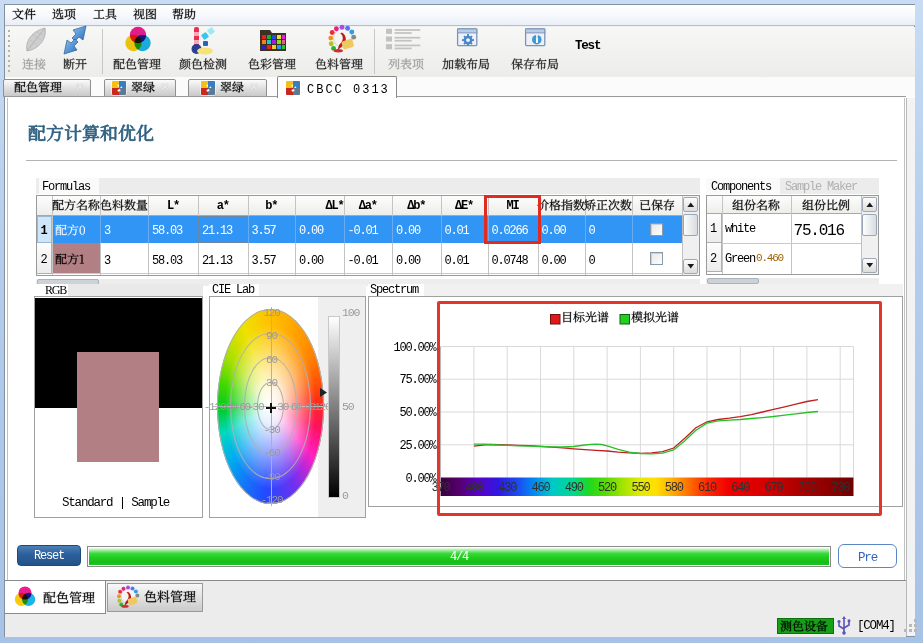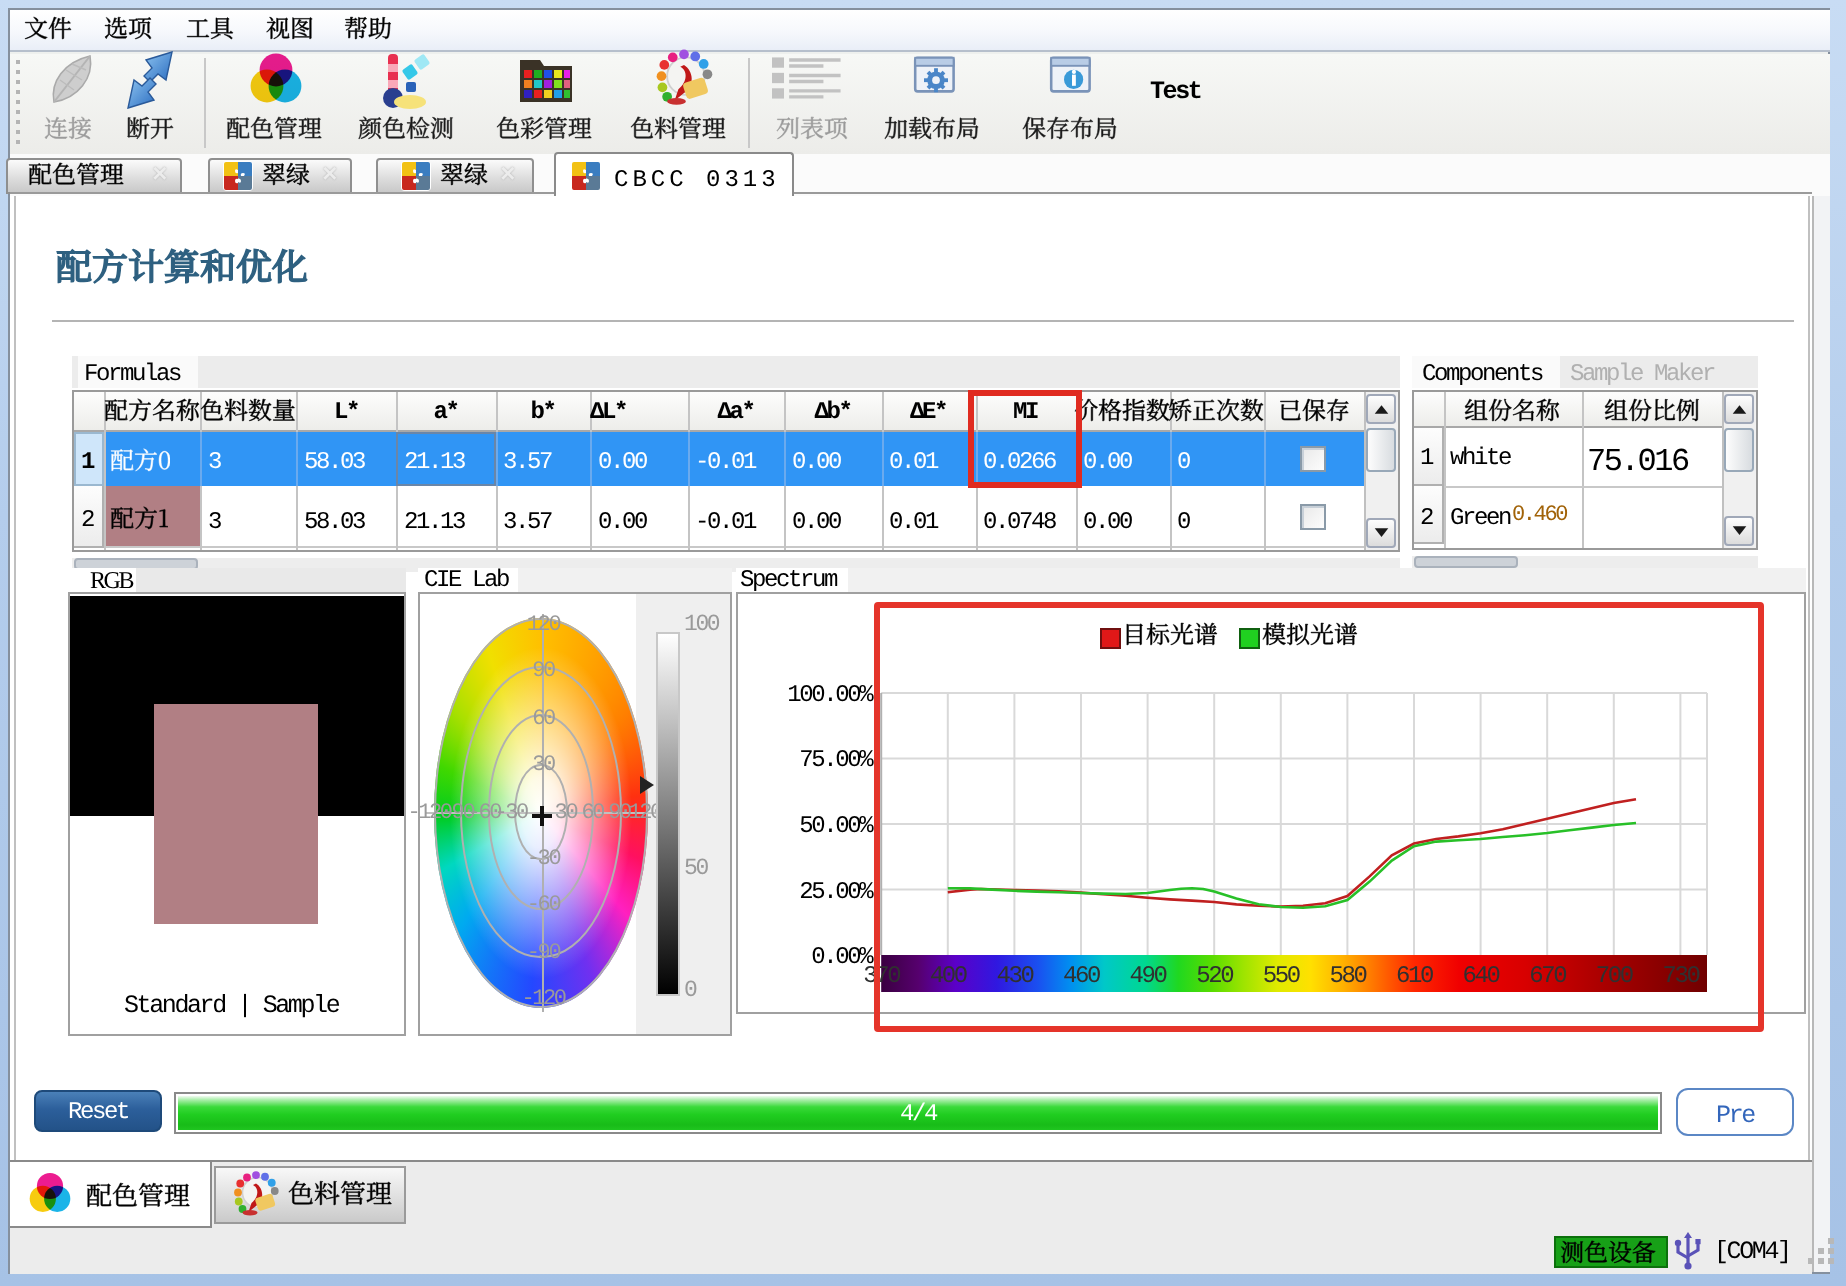--- a/index.html
+++ b/index.html
@@ -253,21 +253,21 @@
 <div style="left:631.5px;top:216px;width:1px;height:27px;background:#6aaaee;"></div>
 <svg style="left:51.75px;top:199px;" width="48.0" height="13.4" viewBox="0 0 4000 1120">
     <path d="M570 384V855C570 909 589 925 668 925H778C937 925 971 913 971 883C971 871 965 863 944 855L941 697H927C915 764 903 831 896 849C891 859 888 863 876 864C862 865 827 866 778 866H679C639 866 633 860 633 840V414H833V502H843C863 502 895 487 896 481V154C919 150 938 141 945 132L860 66L822 109H560L568 138H833V384H645L570 352ZM303 139V279H243V139ZM68 279V953H79C106 953 127 938 127 930V864H428V936H437C459 936 488 920 489 913V319C508 316 525 308 531 300L454 240L419 279H358V139H512C526 139 536 134 539 123C506 94 454 53 454 53L409 111H40L48 139H189V279H132L68 247ZM428 699V835H127V699ZM428 669H127V590L138 603C235 531 243 423 243 351V309H303V504C303 535 310 550 350 550H378C400 550 416 549 428 546ZM428 498H423C419 500 413 501 409 501C406 501 403 501 400 501C396 501 389 501 383 501H364C355 501 353 498 353 488V309H428ZM127 585V309H194V351C194 421 190 510 127 585ZM1411 34 1400 42C1448 84 1505 156 1517 214C1590 265 1643 107 1411 34ZM1865 180 1814 243H1045L1053 273H1354C1345 561 1289 781 1064 951L1073 962C1288 847 1375 683 1412 470H1726C1715 676 1692 833 1660 862C1648 872 1639 874 1619 874C1596 874 1513 866 1465 862L1464 880C1506 886 1555 897 1571 909C1587 919 1592 938 1591 957C1638 957 1677 944 1705 919C1753 873 1780 707 1791 478C1812 476 1825 471 1832 463L1756 399L1716 440H1416C1424 387 1429 332 1433 273H1931C1945 273 1954 268 1957 257C1922 224 1865 180 1865 180ZM2518 75 2412 41C2340 195 2195 375 2056 478L2067 490C2155 441 2241 369 2316 292C2361 337 2410 401 2423 453C2490 501 2542 365 2332 276C2355 251 2377 226 2397 201H2732C2601 420 2341 602 2038 701L2047 719C2146 694 2238 661 2322 623V959H2333C2366 959 2388 942 2388 937V881H2811V955H2821C2844 955 2877 939 2878 932V622C2898 618 2914 611 2921 602L2838 538L2800 580H2408C2584 484 2721 358 2814 213C2841 212 2853 210 2861 201L2787 128L2737 171H2420C2442 142 2462 114 2479 86C2505 90 2513 86 2518 75ZM2388 610H2811V852H2388ZM3754 328 3654 317V857C3654 872 3649 877 3631 877C3611 877 3506 870 3506 870V886C3552 892 3577 899 3592 911C3606 922 3611 939 3614 958C3708 950 3718 917 3718 863V353C3742 351 3751 342 3754 328ZM3613 456 3515 433C3493 585 3444 732 3386 830L3401 840C3479 755 3540 623 3577 477C3598 476 3610 468 3613 456ZM3791 439 3775 444C3822 545 3881 697 3885 809C3956 880 4007 684 3791 439ZM3642 70 3542 43C3513 188 3461 339 3408 438L3423 447C3466 397 3505 332 3539 260H3857C3845 306 3826 366 3812 405L3825 412C3861 375 3909 313 3933 271C3952 270 3964 268 3972 261L3895 188L3852 230H3552C3572 185 3590 138 3605 90C3627 90 3638 82 3642 70ZM3351 291 3308 348H3281V149C3322 138 3360 126 3391 116C3415 124 3432 124 3441 115L3360 47C3291 89 3153 149 3042 180L3047 196C3102 189 3162 177 3218 164V348H3041L3049 378H3196C3163 519 3106 662 3024 769L3038 782C3114 708 3174 621 3218 523V958H3228C3259 958 3281 942 3281 936V467C3315 508 3350 564 3359 609C3419 656 3471 529 3281 443V378H3406C3420 378 3429 373 3432 362C3401 332 3351 291 3351 291Z" fill="#000" stroke="#000" stroke-width="21"></path>
   </svg>
 <svg style="left:100.0px;top:199px;" width="48.0" height="13.4" viewBox="0 0 4000 1120">
     <path d="M568 183C546 229 513 293 482 334H247L214 320C254 276 291 230 323 183ZM321 36C265 183 149 357 29 454L41 467C86 439 129 404 170 365V822C170 908 228 932 342 932H743C913 932 954 911 954 878C954 863 943 860 908 851L907 696H894C884 746 863 818 849 841C833 868 806 872 737 872H337C272 872 235 864 235 824V607H762V674H772C795 674 827 659 828 652V377C848 373 865 364 872 356L790 293L752 334H505C557 295 613 232 649 191C669 190 681 188 689 182L612 111L569 154H342C359 128 374 102 387 77C412 78 421 74 425 63ZM463 363V578H235V363ZM527 363H762V578H527ZM1396 122C1377 199 1353 288 1334 346L1350 353C1386 305 1425 234 1457 174C1478 174 1489 165 1493 154ZM1066 126 1053 132C1081 183 1112 264 1113 326C1170 383 1235 249 1066 126ZM1511 371 1501 380C1553 412 1615 473 1634 523C1706 564 1743 415 1511 371ZM1535 137 1526 146C1574 181 1633 243 1649 295C1719 337 1760 192 1535 137ZM1461 711 1474 736 1763 674V957H1776C1800 957 1828 942 1828 932V661L1957 633C1969 630 1978 622 1978 611C1945 586 1890 552 1890 552L1854 625L1828 631V84C1853 80 1860 69 1863 55L1763 45V645ZM1235 45V420H1038L1046 449H1205C1171 573 1115 696 1036 789L1049 803C1128 736 1190 654 1235 562V958H1248C1271 958 1298 942 1298 932V533C1346 572 1401 633 1416 684C1486 729 1528 579 1298 516V449H1470C1484 449 1494 445 1496 434C1465 404 1415 365 1415 365L1371 420H1298V84C1323 80 1331 70 1334 55ZM2506 107 2418 72C2399 127 2375 187 2357 224L2373 234C2403 205 2440 162 2470 123C2490 125 2502 117 2506 107ZM2099 83 2087 90C2117 122 2149 177 2154 220C2210 265 2266 149 2099 83ZM2290 532C2319 535 2328 526 2332 515L2238 484C2229 508 2211 545 2191 585H2042L2051 615H2175C2149 663 2121 712 2100 740C2158 752 2232 776 2296 807C2237 865 2157 909 2052 941L2058 957C2181 931 2272 888 2339 830C2371 849 2398 869 2417 891C2469 908 2489 840 2383 785C2423 739 2452 684 2474 621C2496 621 2506 618 2514 609L2447 548L2408 585H2262ZM2409 615C2392 671 2368 721 2334 764C2293 750 2240 737 2173 730C2196 696 2222 654 2245 615ZM2731 68 2624 44C2602 222 2551 403 2490 525L2505 534C2538 494 2567 446 2593 393C2612 506 2641 610 2686 701C2626 796 2538 876 2413 943L2422 957C2552 904 2647 837 2715 755C2763 835 2825 904 2908 958C2918 928 2941 914 2970 910L2973 900C2879 852 2807 787 2751 708C2826 596 2862 460 2880 298H2948C2962 298 2971 293 2974 282C2941 251 2889 209 2889 209L2841 268H2645C2665 212 2681 152 2695 91C2717 90 2728 81 2731 68ZM2634 298H2806C2794 432 2768 550 2715 651C2666 565 2632 466 2609 358ZM2475 196 2433 249H2317V79C2342 75 2351 66 2353 52L2255 42V250L2047 249L2055 279H2225C2182 360 2115 435 2035 491L2045 507C2129 465 2201 412 2255 347V489H2268C2290 489 2317 475 2317 466V316C2364 355 2418 412 2437 457C2504 495 2540 363 2317 295V279H2526C2540 279 2550 274 2552 263C2523 234 2475 196 2475 196ZM3052 389 3061 418H3921C3935 418 3945 413 3947 402C3915 373 3863 333 3863 333L3817 389ZM3714 224V295H3280V224ZM3714 194H3280V126H3714ZM3215 97V368H3225C3251 368 3280 353 3280 347V324H3714V362H3724C3745 362 3778 347 3779 341V138C3799 134 3815 126 3822 119L3741 56L3704 97H3286L3215 65ZM3728 616V692H3529V616ZM3728 586H3529V513H3728ZM3271 616H3465V692H3271ZM3271 586V513H3465V586ZM3126 796 3135 825H3465V907H3051L3060 936H3926C3941 936 3951 931 3953 920C3918 889 3864 846 3864 846L3816 907H3529V825H3861C3874 825 3884 820 3887 809C3856 780 3806 742 3806 742L3762 796H3529V721H3728V750H3738C3759 750 3792 735 3794 729V526C3814 522 3831 514 3837 506L3754 442L3718 483H3277L3206 451V768H3216C3242 768 3271 753 3271 747V721H3465V796Z" fill="#000" stroke="#000" stroke-width="21"></path>
   </svg>
 <div style="left:148px;top:199px;width:50px;text-align:center;font-size:12px;font-weight:bold;color:#000;">L*</div>
 <div style="left:198px;top:199px;width:49.5px;text-align:center;font-size:12px;font-weight:bold;color:#000;">a*</div>
 <div style="left:247.5px;top:199px;width:47.5px;text-align:center;font-size:12px;font-weight:bold;color:#000;">b*</div>
-<div style="left:295px;top:199px;width:48.5px;text-align:left;font-size:12px;font-weight:bold;color:#000;">ΔL*</div>
+<div style="left:295px;top:199px;width:48.5px;text-align:right;font-size:12px;font-weight:bold;color:#000;">ΔL*</div>
 <div style="left:343.5px;top:199px;width:48.5px;text-align:center;font-size:12px;font-weight:bold;color:#000;">Δa*</div>
 <div style="left:392px;top:199px;width:48.5px;text-align:center;font-size:12px;font-weight:bold;color:#000;">Δb*</div>
 <div style="left:440.5px;top:199px;width:47.0px;text-align:center;font-size:12px;font-weight:bold;color:#000;">ΔE*</div>
 <div style="left:487.5px;top:199px;width:50.0px;text-align:center;font-size:12px;font-weight:bold;color:#000;">MI</div>
 <svg style="left:537.0px;top:199px;" width="48.0" height="13.4" viewBox="0 0 4000 1120">
     <path d="M711 381V956H724C749 956 776 942 776 933V418C801 415 810 405 812 392ZM449 383V552C449 692 420 844 253 944L264 958C478 865 515 699 516 554V420C540 417 548 407 550 394ZM631 99C682 241 793 365 919 444C925 419 947 398 974 393L976 379C840 314 712 211 648 86C671 85 682 79 684 69L574 43C537 180 389 365 255 455L263 469C416 388 563 243 631 99ZM258 42C207 234 119 428 34 550L48 561C92 517 133 463 172 403V957H184C210 957 237 941 238 935V341C255 339 265 332 268 323L227 308C263 241 296 168 323 94C346 95 358 86 362 75ZM1341 218 1296 274H1255V77C1280 73 1288 63 1290 48L1192 38V274H1038L1046 304H1176C1151 455 1104 605 1030 722L1045 735C1108 662 1156 579 1192 487V960H1205C1228 960 1255 944 1255 935V413C1288 452 1324 504 1334 546C1396 592 1448 469 1255 389V304H1393C1407 304 1417 299 1419 288C1389 258 1341 218 1341 218ZM1638 76 1539 42C1504 184 1438 317 1369 401L1383 411C1433 371 1478 319 1518 257C1549 314 1586 367 1632 414C1549 495 1444 562 1321 610L1330 626C1377 612 1420 596 1461 578V957H1471C1503 957 1523 943 1523 937V889H1791V949H1801C1831 949 1855 935 1855 930V626C1875 622 1885 617 1892 609L1820 552L1787 592H1535L1481 569C1552 535 1615 495 1668 449C1733 507 1814 555 1914 593C1920 563 1940 546 1967 539L1969 529C1865 502 1779 462 1707 414C1772 351 1822 280 1860 202C1884 201 1896 198 1903 190L1833 124L1789 164H1570C1581 141 1591 118 1600 94C1622 95 1634 86 1638 76ZM1531 235 1555 194H1787C1757 261 1716 324 1664 381C1610 338 1567 289 1531 235ZM1523 859V621H1791V859ZM2519 717H2828V856H2519ZM2519 689V555H2828V689ZM2456 525V959H2466C2494 959 2519 944 2519 937V885H2828V953H2838C2860 953 2892 938 2893 931V567C2913 563 2929 555 2936 547L2855 486L2818 525H2525L2456 494ZM2830 88C2764 139 2635 204 2513 245V80C2532 77 2541 68 2543 56L2450 46V360C2450 415 2471 429 2565 429H2716C2922 429 2958 419 2958 387C2958 374 2951 368 2926 361L2923 261H2911C2900 307 2890 345 2881 358C2876 366 2871 368 2855 369C2837 370 2784 371 2719 371H2571C2519 371 2513 366 2513 349V268C2646 242 2780 194 2865 153C2890 161 2906 160 2914 150ZM2027 567 2061 651C2070 647 2079 638 2082 626L2195 572V856C2195 871 2190 875 2173 875C2155 875 2066 869 2066 869V885C2105 890 2128 897 2142 908C2154 919 2159 936 2162 957C2248 947 2258 915 2258 861V540L2416 459L2411 444L2258 496V300H2393C2406 300 2416 295 2418 284C2390 254 2342 214 2342 214L2300 271H2258V80C2282 77 2292 67 2295 53L2195 42V271H2042L2050 300H2195V516C2121 540 2060 559 2027 567ZM3506 107 3418 72C3399 127 3375 187 3357 224L3373 234C3403 205 3440 162 3470 123C3490 125 3502 117 3506 107ZM3099 83 3087 90C3117 122 3149 177 3154 220C3210 265 3266 149 3099 83ZM3290 532C3319 535 3328 526 3332 515L3238 484C3229 508 3211 545 3191 585H3042L3051 615H3175C3149 663 3121 712 3100 740C3158 752 3232 776 3296 807C3237 865 3157 909 3052 941L3058 957C3181 931 3272 888 3339 830C3371 849 3398 869 3417 891C3469 908 3489 840 3383 785C3423 739 3452 684 3474 621C3496 621 3506 618 3514 609L3447 548L3408 585H3262ZM3409 615C3392 671 3368 721 3334 764C3293 750 3240 737 3173 730C3196 696 3222 654 3245 615ZM3731 68 3624 44C3602 222 3551 403 3490 525L3505 534C3538 494 3567 446 3593 393C3612 506 3641 610 3686 701C3626 796 3538 876 3413 943L3422 957C3552 904 3647 837 3715 755C3763 835 3825 904 3908 958C3918 928 3941 914 3970 910L3973 900C3879 852 3807 787 3751 708C3826 596 3862 460 3880 298H3948C3962 298 3971 293 3974 282C3941 251 3889 209 3889 209L3841 268H3645C3665 212 3681 152 3695 91C3717 90 3728 81 3731 68ZM3634 298H3806C3794 432 3768 550 3715 651C3666 565 3632 466 3609 358ZM3475 196 3433 249H3317V79C3342 75 3351 66 3353 52L3255 42V250L3047 249L3055 279H3225C3182 360 3115 435 3035 491L3045 507C3129 465 3201 412 3255 347V489H3268C3290 489 3317 475 3317 466V316C3364 355 3418 412 3437 457C3504 495 3540 363 3317 295V279H3526C3540 279 3550 274 3552 263C3523 234 3475 196 3475 196Z" fill="#000" stroke="#000" stroke-width="21"></path>
   </svg>
 <svg style="left:584.0px;top:199px;" width="48.0" height="13.4" viewBox="0 0 4000 1120">
     <path d="M599 513 503 503V638C503 748 476 872 331 953L342 966C531 889 563 755 566 640V537C589 535 597 526 599 513ZM884 109 815 46C721 85 541 134 392 156L397 175C461 171 529 163 594 154C583 214 565 274 542 331H348L356 361H529C484 461 419 553 337 627L348 640C455 566 536 471 593 361H713C738 419 770 472 806 518L714 508V959H726C750 959 776 945 776 938V545C797 542 808 535 811 524C844 565 880 600 915 627C924 598 944 581 968 578L969 567C889 527 794 451 738 361H923C937 361 947 356 950 345C919 315 869 278 869 278L826 331H607C635 271 657 208 672 141C733 131 790 119 836 108C859 116 876 117 884 109ZM343 404 299 459H258L259 400V246H368C381 246 390 241 393 230C361 199 311 161 311 161L266 216H166C180 176 192 134 202 91C223 91 234 82 238 70L138 44C125 176 91 312 48 405L64 414C100 369 130 310 155 246H196V401L195 459H47L55 488H194C186 637 154 802 34 944L46 956C160 864 213 746 238 631C276 686 310 761 309 823C373 884 439 725 243 605C250 565 254 526 256 488H397C411 488 420 483 423 472C392 443 343 404 343 404ZM1196 373V880H1042L1050 909H1935C1949 909 1958 904 1961 893C1924 860 1865 815 1865 815L1813 880H1542V510H1850C1864 510 1875 505 1878 494C1841 461 1784 417 1784 417L1734 480H1542V162H1898C1913 162 1922 157 1925 146C1889 114 1830 68 1830 68L1778 133H1081L1090 162H1474V880H1264V411C1289 407 1298 397 1301 383ZM2081 87 2071 95C2118 134 2176 202 2192 257C2266 304 2314 152 2081 87ZM2091 611C2080 611 2044 611 2044 611V634C2066 636 2083 639 2097 648C2120 664 2126 751 2112 866C2114 901 2124 921 2142 921C2174 921 2195 895 2197 848C2201 758 2173 705 2172 657C2172 633 2180 603 2191 576C2207 534 2301 333 2350 223L2332 217C2140 558 2140 558 2119 591C2108 611 2103 611 2091 611ZM2681 373 2576 345C2567 578 2525 776 2196 939L2208 958C2527 831 2602 666 2630 489C2656 674 2720 848 2901 951C2910 910 2931 895 2968 889L2970 877C2740 774 2664 606 2640 409L2641 394C2665 395 2677 385 2681 373ZM2596 66 2490 35C2453 225 2375 398 2284 508L2298 518C2374 455 2439 368 2490 263H2853C2836 331 2806 423 2777 484L2791 492C2842 434 2901 342 2929 275C2950 274 2961 272 2969 265L2892 190L2848 234H2504C2525 188 2543 138 2559 86C2581 86 2593 77 2596 66ZM3506 107 3418 72C3399 127 3375 187 3357 224L3373 234C3403 205 3440 162 3470 123C3490 125 3502 117 3506 107ZM3099 83 3087 90C3117 122 3149 177 3154 220C3210 265 3266 149 3099 83ZM3290 532C3319 535 3328 526 3332 515L3238 484C3229 508 3211 545 3191 585H3042L3051 615H3175C3149 663 3121 712 3100 740C3158 752 3232 776 3296 807C3237 865 3157 909 3052 941L3058 957C3181 931 3272 888 3339 830C3371 849 3398 869 3417 891C3469 908 3489 840 3383 785C3423 739 3452 684 3474 621C3496 621 3506 618 3514 609L3447 548L3408 585H3262ZM3409 615C3392 671 3368 721 3334 764C3293 750 3240 737 3173 730C3196 696 3222 654 3245 615ZM3731 68 3624 44C3602 222 3551 403 3490 525L3505 534C3538 494 3567 446 3593 393C3612 506 3641 610 3686 701C3626 796 3538 876 3413 943L3422 957C3552 904 3647 837 3715 755C3763 835 3825 904 3908 958C3918 928 3941 914 3970 910L3973 900C3879 852 3807 787 3751 708C3826 596 3862 460 3880 298H3948C3962 298 3971 293 3974 282C3941 251 3889 209 3889 209L3841 268H3645C3665 212 3681 152 3695 91C3717 90 3728 81 3731 68ZM3634 298H3806C3794 432 3768 550 3715 651C3666 565 3632 466 3609 358ZM3475 196 3433 249H3317V79C3342 75 3351 66 3353 52L3255 42V250L3047 249L3055 279H3225C3182 360 3115 435 3035 491L3045 507C3129 465 3201 412 3255 347V489H3268C3290 489 3317 475 3317 466V316C3364 355 3418 412 3437 457C3504 495 3540 363 3317 295V279H3526C3540 279 3550 274 3552 263C3523 234 3475 196 3475 196Z" fill="#000" stroke="#000" stroke-width="21"></path>
   </svg>
@@ -387,21 +387,21 @@
 <div style="left:233.79999999999998px;top:400.5px;font-size:11px;color:#9a9a9a;">-60</div>
 <div style="left:247.20000000000002px;top:400.5px;font-size:11px;color:#9a9a9a;">-30</div>
 <div style="left:277.29999999999995px;top:400.5px;font-size:11px;color:#9a9a9a;">30</div>
 <div style="left:290.7px;top:400.5px;font-size:11px;color:#9a9a9a;">60</div>
 <div style="left:304.09999999999997px;top:400.5px;font-size:11px;color:#9a9a9a;">90</div>
 <div style="left:314.20000000000005px;top:400.5px;font-size:11px;color:#9a9a9a;">120</div>
 <div style="left:266.0px;top:406.5px;width:10px;height:2.2px;background:#111;"></div>
 <div style="left:269.9px;top:402.5px;width:2.2px;height:10px;background:#111;"></div>
 <div style="left:327.5px;top:315.5px;width:12px;height:182.5px;background:linear-gradient(180deg,#ffffff,#000000);border:1px solid #c8c8c8;"></div>
 <div style="left:342px;top:306px;font-size:11.5px;color:#9a9a9a;">100</div>
-<div style="left:342px;top:400px;font-size:11.5px;color:#9a9a9a;margin-top:28px;">50</div>
+<div style="left:342px;top:400px;font-size:11.5px;color:#9a9a9a;">50</div>
 <div style="left:342px;top:489px;font-size:11.5px;color:#9a9a9a;">0</div>
 <svg style="left:319px;top:388px" width="9" height="9" viewBox="0 0 9 9">
     <path d="M1 0 L8 4.5 L1 9 Z" fill="#222"></path>
   </svg>
 <div style="left:368px;top:284px;width:535px;height:12px;background:#f1f1f1;"></div>
 <div style="left:368px;top:284px;width:56px;height:12px;background:#fff;"></div>
 <div style="left:368px;top:296px;width:535px;height:210.5px;background:#fff;border:1px solid #a0a0a0;"></div>
 <div style="left:370px;top:283px;font-size:12px;color:#000;">Spectrum</div>
 <svg style="left:368px;top:296px" width="535" height="210" viewBox="0 0 535 210" font-family="Liberation Mono,monospace" letter-spacing="-1.2">
     <rect x="182.5" y="18.5" width="9.5" height="9.5" fill="#e01818" stroke="#701010"></rect>

